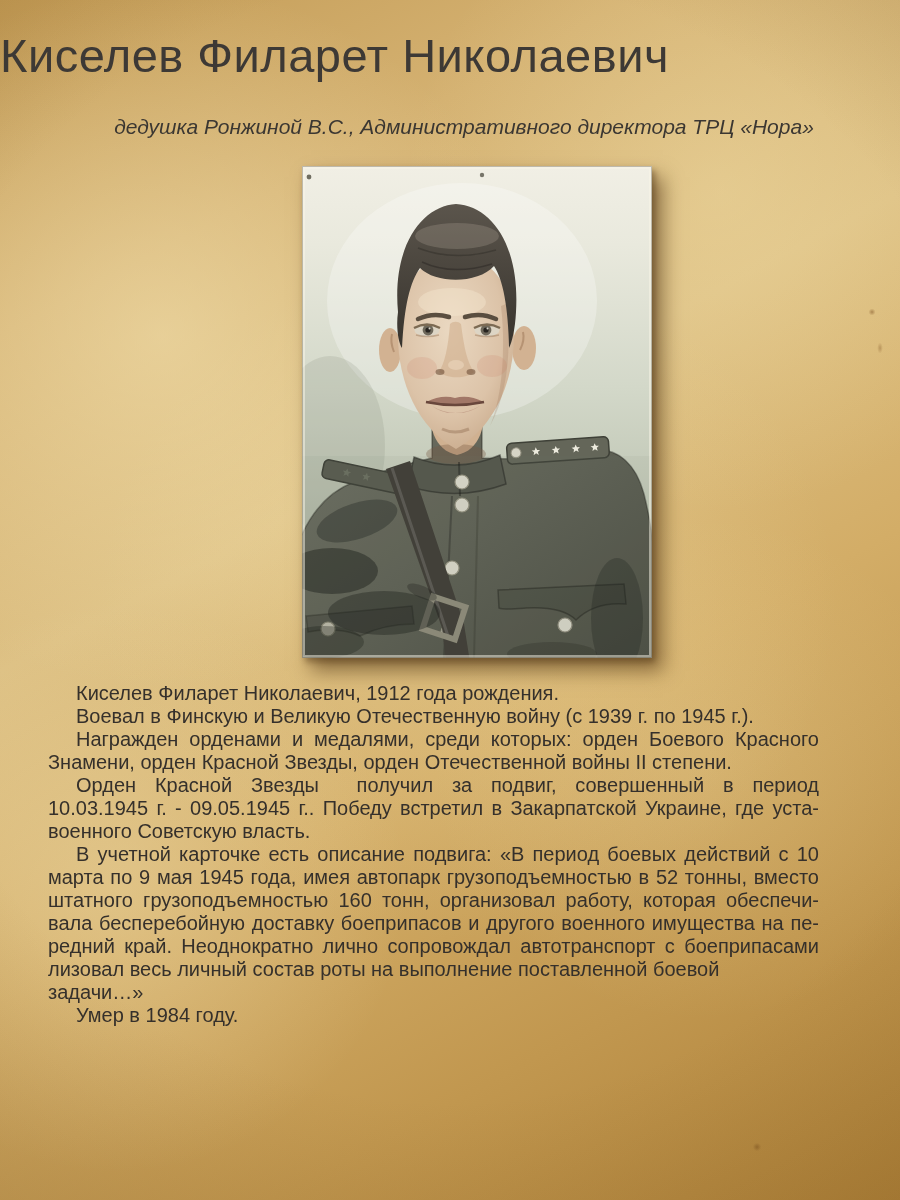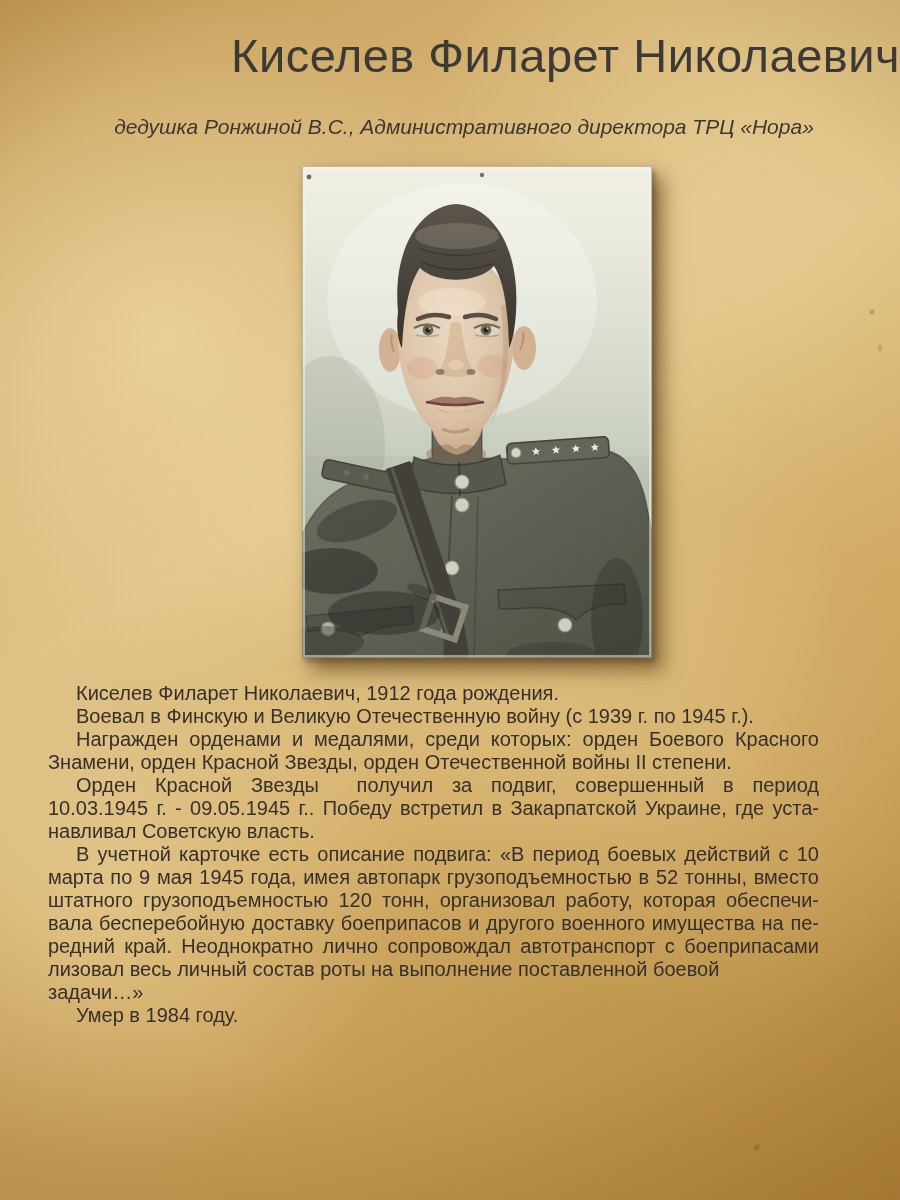--- a/index.html
+++ b/index.html
@@ -13,21 +13,21 @@
       radial-gradient(120% 90% at 50% 45%, rgba(0,0,0,0) 52%, rgba(122,85,30,.30) 84%, rgba(92,61,18,.55) 100%),
       radial-gradient(60% 42% at 18% 28%, rgba(248,233,185,.50), rgba(248,233,185,0) 70%),
       radial-gradient(50% 38% at 80% 16%, rgba(244,226,172,.38), rgba(244,226,172,0) 70%),
       radial-gradient(46% 34% at 13% 74%, rgba(246,232,186,.34), rgba(246,232,186,0) 70%),
       radial-gradient(55% 38% at 52% 50%, rgba(241,221,166,.30), rgba(241,221,166,0) 75%),
       radial-gradient(40% 28% at 78% 64%, rgba(238,216,158,.25), rgba(238,216,158,0) 75%),
       linear-gradient(152deg, #c39b55 0%, #d4b171 20%, #ddc083 40%, #d3ad67 60%, #c1974f 80%, #ad8038 100%);
   }
   .page-title{
     position:absolute;top:28px;left:0;width:900px;margin:0;
-    text-align:right;font-size:47px;font-weight:400;letter-spacing:.5px;
+    text-align:left;font-size:47px;font-weight:400;letter-spacing:.5px;
     color:#3d3935;
   }
   .page-subtitle{
     position:absolute;top:101px;left:0;width:900px;margin:14px;
     text-align:center;font-style:italic;font-size:21px;font-weight:400;
     color:#3b3732;
   }
   .photo{
     position:absolute;left:302px;top:166px;width:350px;height:492px;
     box-shadow:10px 12px 18px 1px rgba(72,46,14,.55), 3px 4px 6px rgba(72,46,14,.4);
@@ -186,23 +186,23 @@
     </svg>
   </div>
 
   <div class="bio">
       <div class="line indent">Киселев Филарет Николаевич, 1912 года рождения.</div>
       <div class="line indent">Воевал в Финскую и Великую Отечественную войну (с 1939 г. по 1945 г.).</div>
       <div class="line justify indent">Награжден орденами и медалями, среди которых: орден Боевого Красного</div>
       <div class="line">Знамени, орден Красной Звезды, орден Отечественной войны II степени.</div>
       <div class="line justify indent">Орден Красной Звезды&nbsp; получил за подвиг, совершенный в период</div>
       <div class="line justify">10.03.1945 г. - 09.05.1945 г.. Победу встретил в Закарпатской Украине, где уста-</div>
-      <div class="line">навливал Советскую власть.</div>
+      <div class="line">военного Советскую власть.</div>
       <div class="line justify indent">В учетной карточке есть описание подвига: «В период боевых действий с 10</div>
       <div class="line justify">марта по 9 мая 1945 года, имея автопарк грузоподъемностью в 52 тонны, вместо</div>
-      <div class="line justify">штатного грузоподъемностью 120 тонн, организовал работу, которая обеспечи-</div>
+      <div class="line justify">штатного грузоподъемностью 160 тонн, организовал работу, которая обеспечи-</div>
       <div class="line justify">вала бесперебойную доставку боеприпасов и другого военного имущества на пе-</div>
       <div class="line justify">редний край. Неоднократно лично сопровождал автотранспорт с боеприпасами</div>
       <div class="line">лизовал весь личный состав роты на выполнение поставленной боевой задачи…»</div>
       <div class="line indent">Умер в 1984 году.</div>
     </div>
 
 </div>
 
 </body></html>

